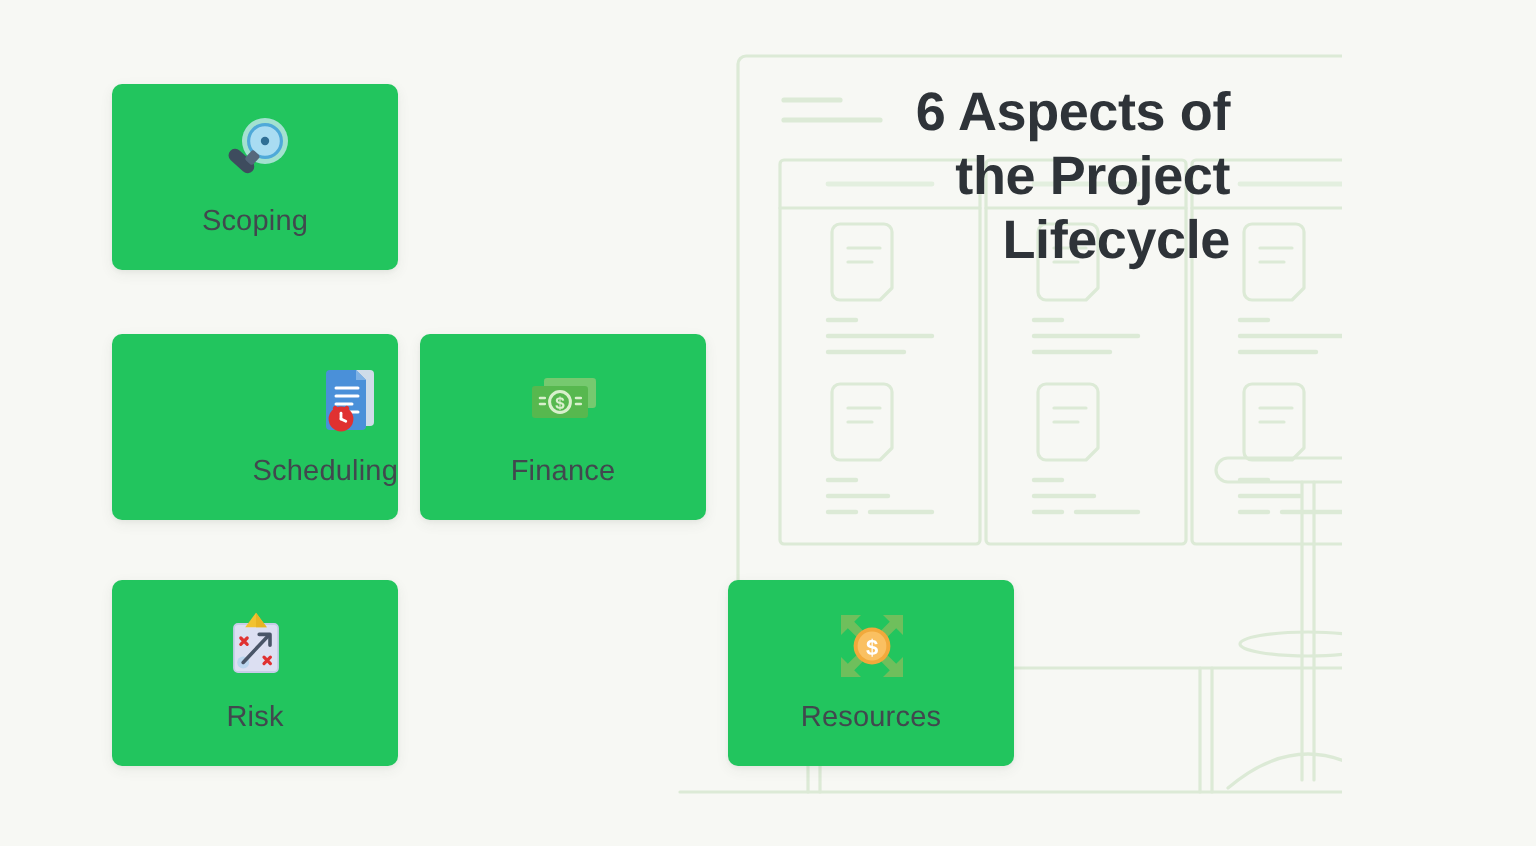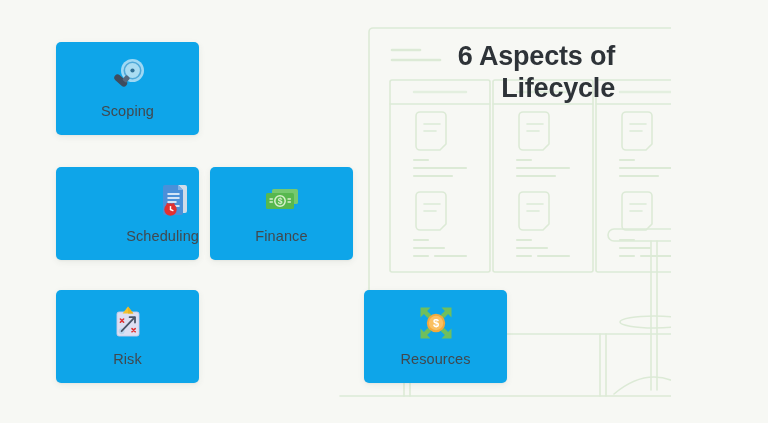--- a/index.html
+++ b/index.html
@@ -45,21 +45,21 @@
     color: #2e3338;
     letter-spacing: -0.2px;
   }
   #title .tline { display: block; }
 
   
   .card {
     position: absolute;
     width: 143px;
     height: 93px;
-    background: #0ea5e9;
+    background: #22c55e;
     border-radius: 5px;
     box-shadow: 0 2px 7px rgba(60, 70, 60, 0.07),
                 0 1px 2px rgba(60, 70, 60, 0.05);
     display: flex;
     flex-direction: column;
     align-items: center;
     justify-content: flex-start;
     padding-top: 11px;
     box-sizing: border-box;
   }
@@ -173,20 +173,21 @@
       <line x1="657" y1="241" x2="657" y2="390"></line>
       <ellipse cx="654" cy="322" rx="34" ry="6"></ellipse>
       <path d="M 614 394 q 40 -34 80 0"></path>
 
       <line x1="340" y1="396" x2="720" y2="396"></line>
     </g>
   </svg>
 
   <div id="title">
     <span class="tline">6 Aspects of</span>
+    <span class="tline">the Project</span>
     <span class="tline">Lifecycle</span>
   </div>
 
   <div class="card" id="card-0">
     <div class="icon-wrap">
       <svg width="40" height="40" viewBox="0 0 40 40" xmlns="http://www.w3.org/2000/svg">
         <circle cx="24.5" cy="15.5" r="11.5" fill="#cfe9f7" opacity="0.75"></circle>
         <circle cx="24.5" cy="15.5" r="8.2" fill="#a9dcf2"></circle>
         <circle cx="24.5" cy="15.5" r="8.2" fill="none" stroke="#4fa9d9" stroke-width="1.6"></circle>
         <circle cx="24.5" cy="15.5" r="2.1" fill="#2f6f95"></circle>

